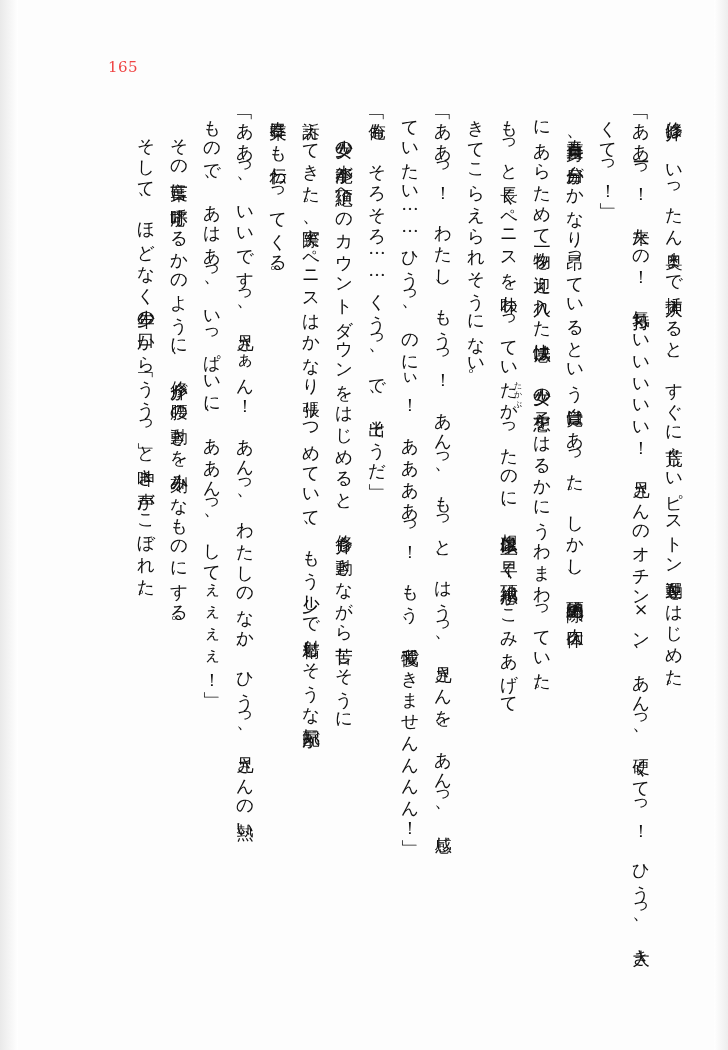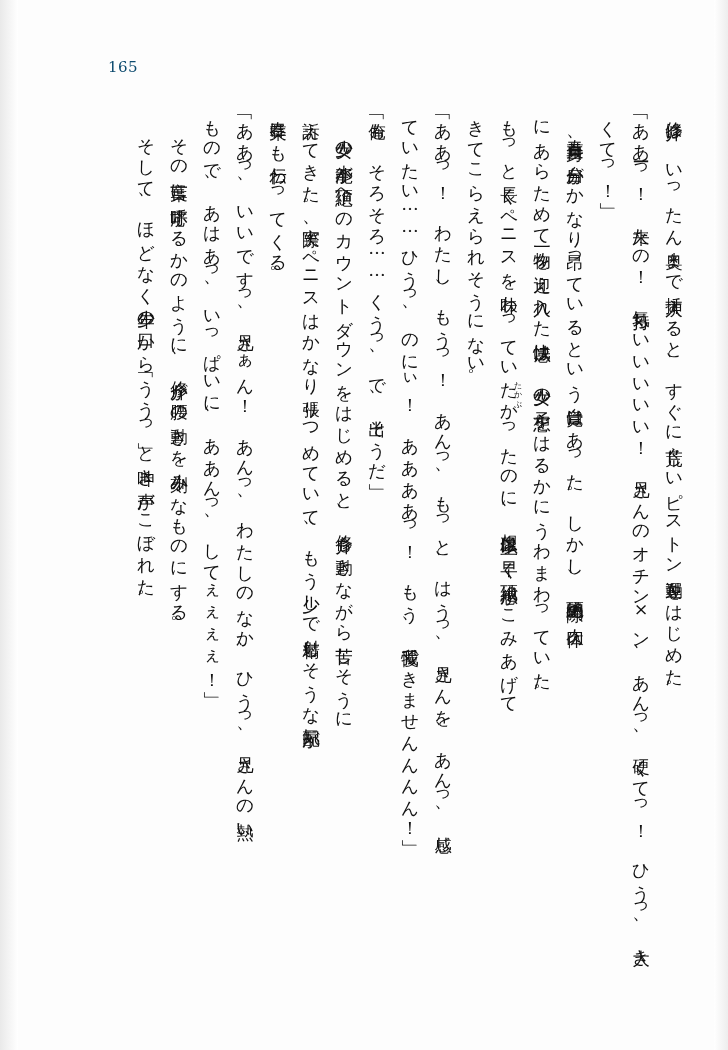--- a/index.html
+++ b/index.html
@@ -37,21 +37,21 @@
     width: 14px;
     background: linear-gradient(to left, #ededed, #ffffff);
     pointer-events: none;
   }
 
   #page-number {
     position: absolute;
     left: 108px;
     top: 58px;
     font-size: 15px;
-    color: #0c4a6e;
+    color: #ef4444;
     letter-spacing: 0.5px;
     font-family: "DejaVu Serif", "Liberation Serif", serif;
   }
 
   
   #text-block {
     position: absolute;
     top: 108px;
     left: 78px;
     right: 46px;

